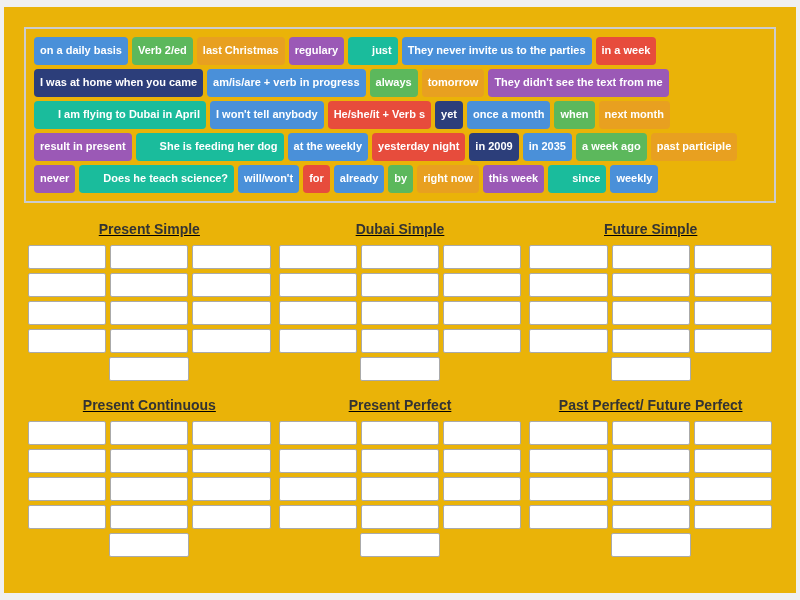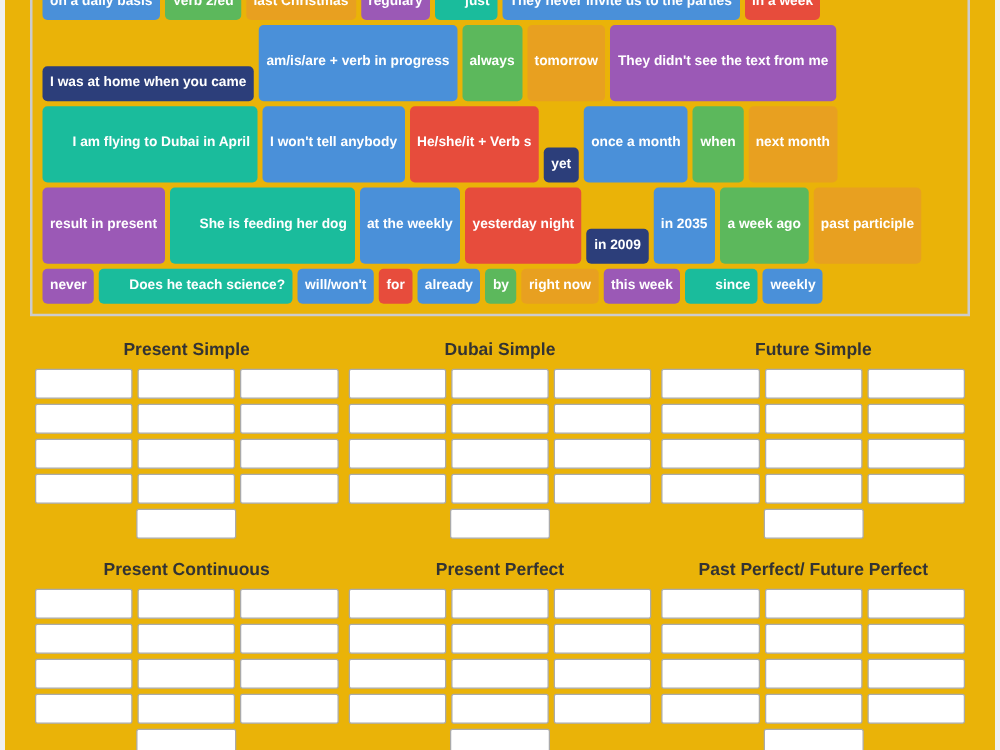--- a/index.html
+++ b/index.html
@@ -40,27 +40,28 @@
       cursor: pointer;
       line-height: 1.2;
       min-height: 28px;
     }
     .blue { background-color: #4a90d9; }
     .green { background-color: #5cb85c; text-align: center; }
     .orange { background-color: #e8a020; }
     .purple { background-color: #9b59b6; }
     .teal { background-color: #1abc9c; padding-left: 24px; }
     .red { background-color: #e74c3c; }
-    .dark-blue { background-color: #2c3e7a; margin-top: 33px; }
+    .dark-blue { background-color: #2c3e7a; }
 
     
     .zones-row {
       display: flex;
-      justify-content: flex-end;
+      justify-content: flex-start;
       margin-bottom: 16px;
+      text-decoration: underline;
     }
     .zone-group {
       flex: 1;
       margin: 0 4px;
     }
     .zone-title {
       text-align: center;
       font-size: 14px;
       font-weight: bold;
       color: #333;

